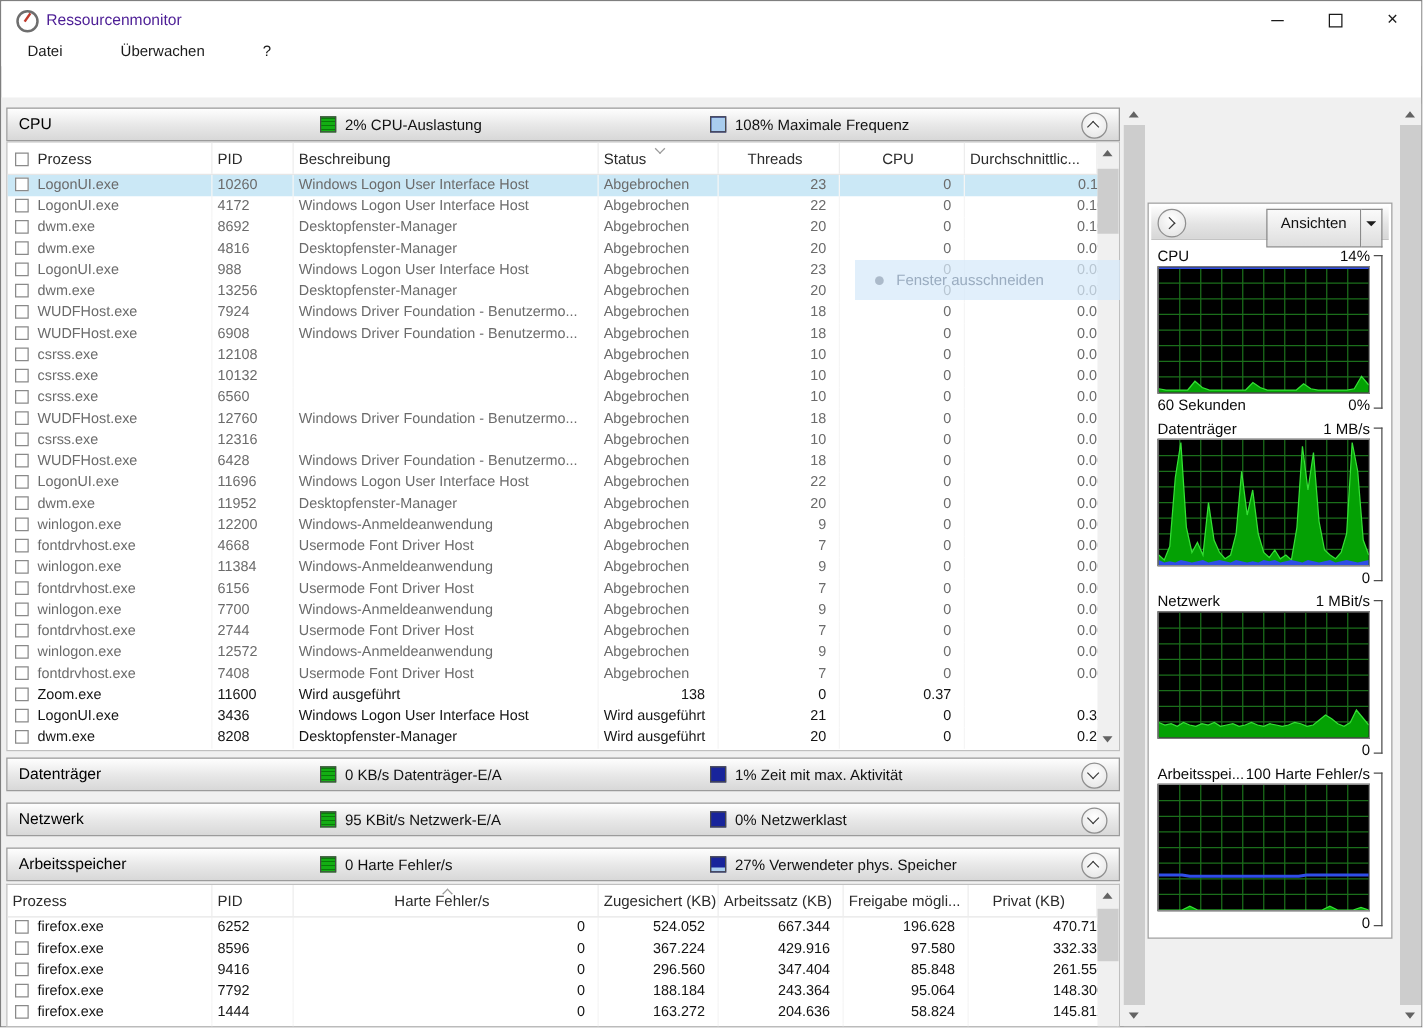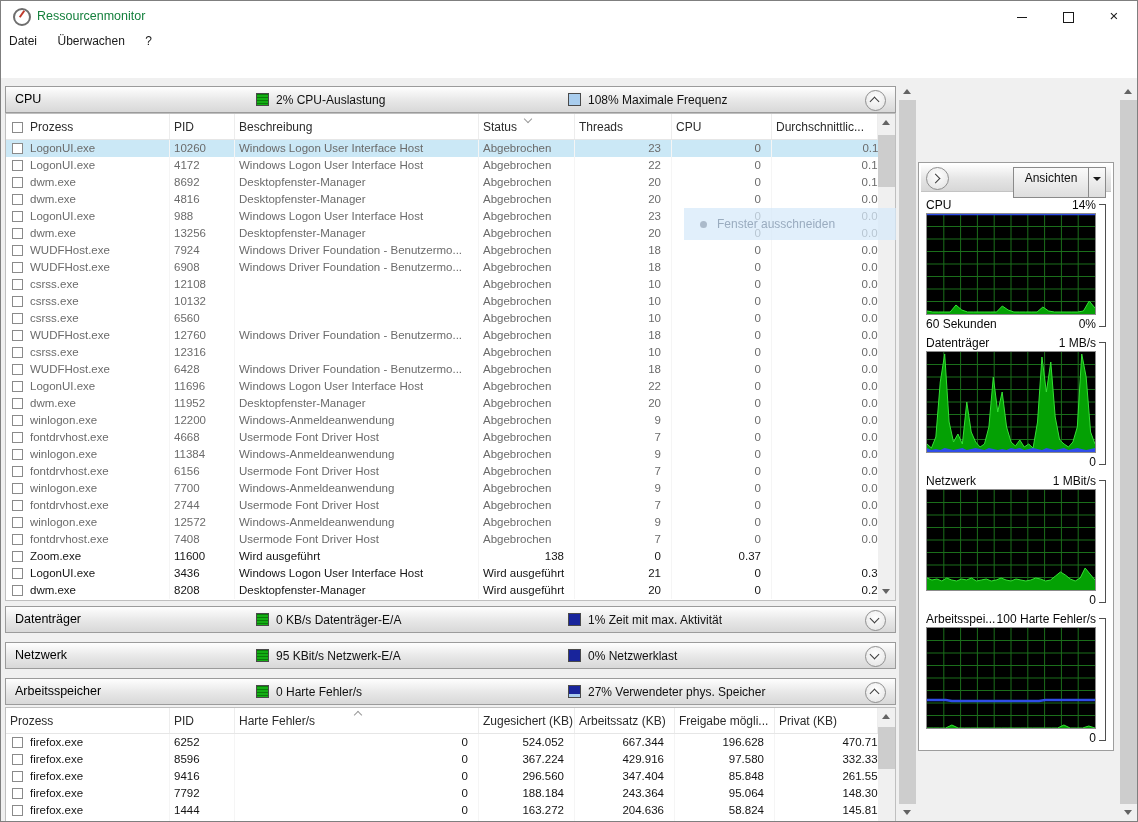--- a/index.html
+++ b/index.html
@@ -2,28 +2,28 @@
 <html><head>
 <meta charset="utf-8">
 <style>
   html,body{margin:0;padding:0;background:#fff;}
   #window{position:relative;width:1138px;height:822px;box-sizing:border-box;border:1px solid #7f7f7f;
           background:#fff;font-family:"Liberation Sans",sans-serif;overflow:hidden;}
   
   #titlebar{position:absolute;left:0;top:0;right:0;height:30px;background:#fff;}
   #appicon{position:absolute;left:12px;top:7px;width:14px;height:14px;border:2px solid #6e6e6e;border-radius:50%;background:#fff;}
   #appicon::after{content:"";position:absolute;left:6px;top:0px;width:2px;height:8px;background:#c0392b;transform:rotate(35deg);}
-  #apptitle{position:absolute;left:36px;top:8px;font-size:12.5px;color:#15803d;}
+  #apptitle{position:absolute;left:36px;top:8px;font-size:12.5px;color:#4c1d95;}
   .wbtn{position:absolute;top:0;width:46px;height:30px;text-align:center;line-height:30px;color:#1a1a1a;font-size:15px;}
   #btn-min{right:92px;} #btn-max{right:46px;} #btn-close{right:0;}
   #btn-min i{display:inline-block;width:10px;height:1px;background:#1a1a1a;vertical-align:middle;}
   #btn-max i{display:inline-block;width:9px;height:9px;border:1px solid #1a1a1a;vertical-align:middle;}
   
   #menubar{position:absolute;left:0;top:30px;right:0;height:22px;background:#fff;}
-  .menu-item{display:inline-block;padding:3px 8px;font-size:12px;color:#1a1a1a;}
+  .menu-item{display:inline-block;padding:3px 21px;font-size:12px;color:#1a1a1a;}
   
   #tabstrip{position:absolute;left:0;top:52px;right:0;height:25px;background:#f0f0f0;border-bottom:1px solid #b9b9b9;}
   .tab{display:inline-block;position:relative;font-size:12px;color:#1a1a1a;background:#f0f0f0;
        border:1px solid #c6c6c6;border-bottom:none;padding:3px 11px 2px;margin-top:3px;margin-left:-1px;vertical-align:bottom;}
   .tab.active{border:1px solid #919191;border-bottom:1px solid #f0f0f0;padding:5px 13px 3px;margin-top:0;margin-left:4px;margin-bottom:-1px;z-index:3;}
   
   #content{position:absolute;left:0;top:77px;right:0;bottom:0;background:#f0f0f0;}
   
   .secbar{position:absolute;left:4px;width:891px;height:27px;box-sizing:border-box;
           background:linear-gradient(#fefefe,#e7e7e7 55%,#d8d8d8);border:1px solid #9b9b9b;}
@@ -35,21 +35,21 @@
   .gauge .fill{position:absolute;left:0;right:0;bottom:0;background:#a9cdee;}
   .chevbtn{position:absolute;right:9px;top:3px;width:19px;height:19px;border:1px solid #8f8f8f;border-radius:50%;
            background:radial-gradient(circle at 50% 35%,#ffffff,#e2e2e2);}
   .chev{position:absolute;left:5px;width:6px;height:6px;border-right:1.6px solid #3c3c3c;border-bottom:1.6px solid #3c3c3c;}
   .chev.up{top:7px;transform:rotate(-135deg);}
   .chev.down{top:4px;transform:rotate(45deg);}
   
   .tbl{position:absolute;left:4px;width:891px;background:#fff;border:1px solid #bfbfbf;box-sizing:border-box;overflow:hidden;}
   .thead{display:grid;height:25px;border-bottom:1px solid #e6e6e6;position:relative;}
   .th{font-size:12px;color:#2b2b2b;line-height:26px;white-space:nowrap;overflow:hidden;border-right:1px solid #ededed;padding-left:4px;}
-  .th.num{text-align:left;padding-right:10px;}
+  .th.num{text-align:center;padding-right:10px;}
   .cpu-grid{grid-template-columns:164px 65px 244px 96px 97px 100px 1fr;}
   .mem-grid{grid-template-columns:164px 65px 244px 96px 100px 100px 1fr;}
   .trow{display:grid;height:17px;line-height:17px;font-size:11.5px;color:#6b6b6b;}
   .trow.run{color:#141414;}
   .trow.sel{background:#cbe8f6;}
   .c{overflow:hidden;white-space:nowrap;border-right:1px solid #f5f5f5;padding-left:4px;}
   .c.num{text-align:right;padding-right:10px;}
   .cb{display:inline-block;width:11px;height:11px;border:1px solid #8a8a8a;background:#fff;vertical-align:-2px;margin:0 7px 0 2px;box-sizing:border-box;}
   .sortmark{position:absolute;top:2px;width:7px;height:7px;}
   .sortmark i{position:absolute;left:0;width:5px;height:5px;border-right:1.4px solid #9a9a9a;border-bottom:1.4px solid #9a9a9a;}

